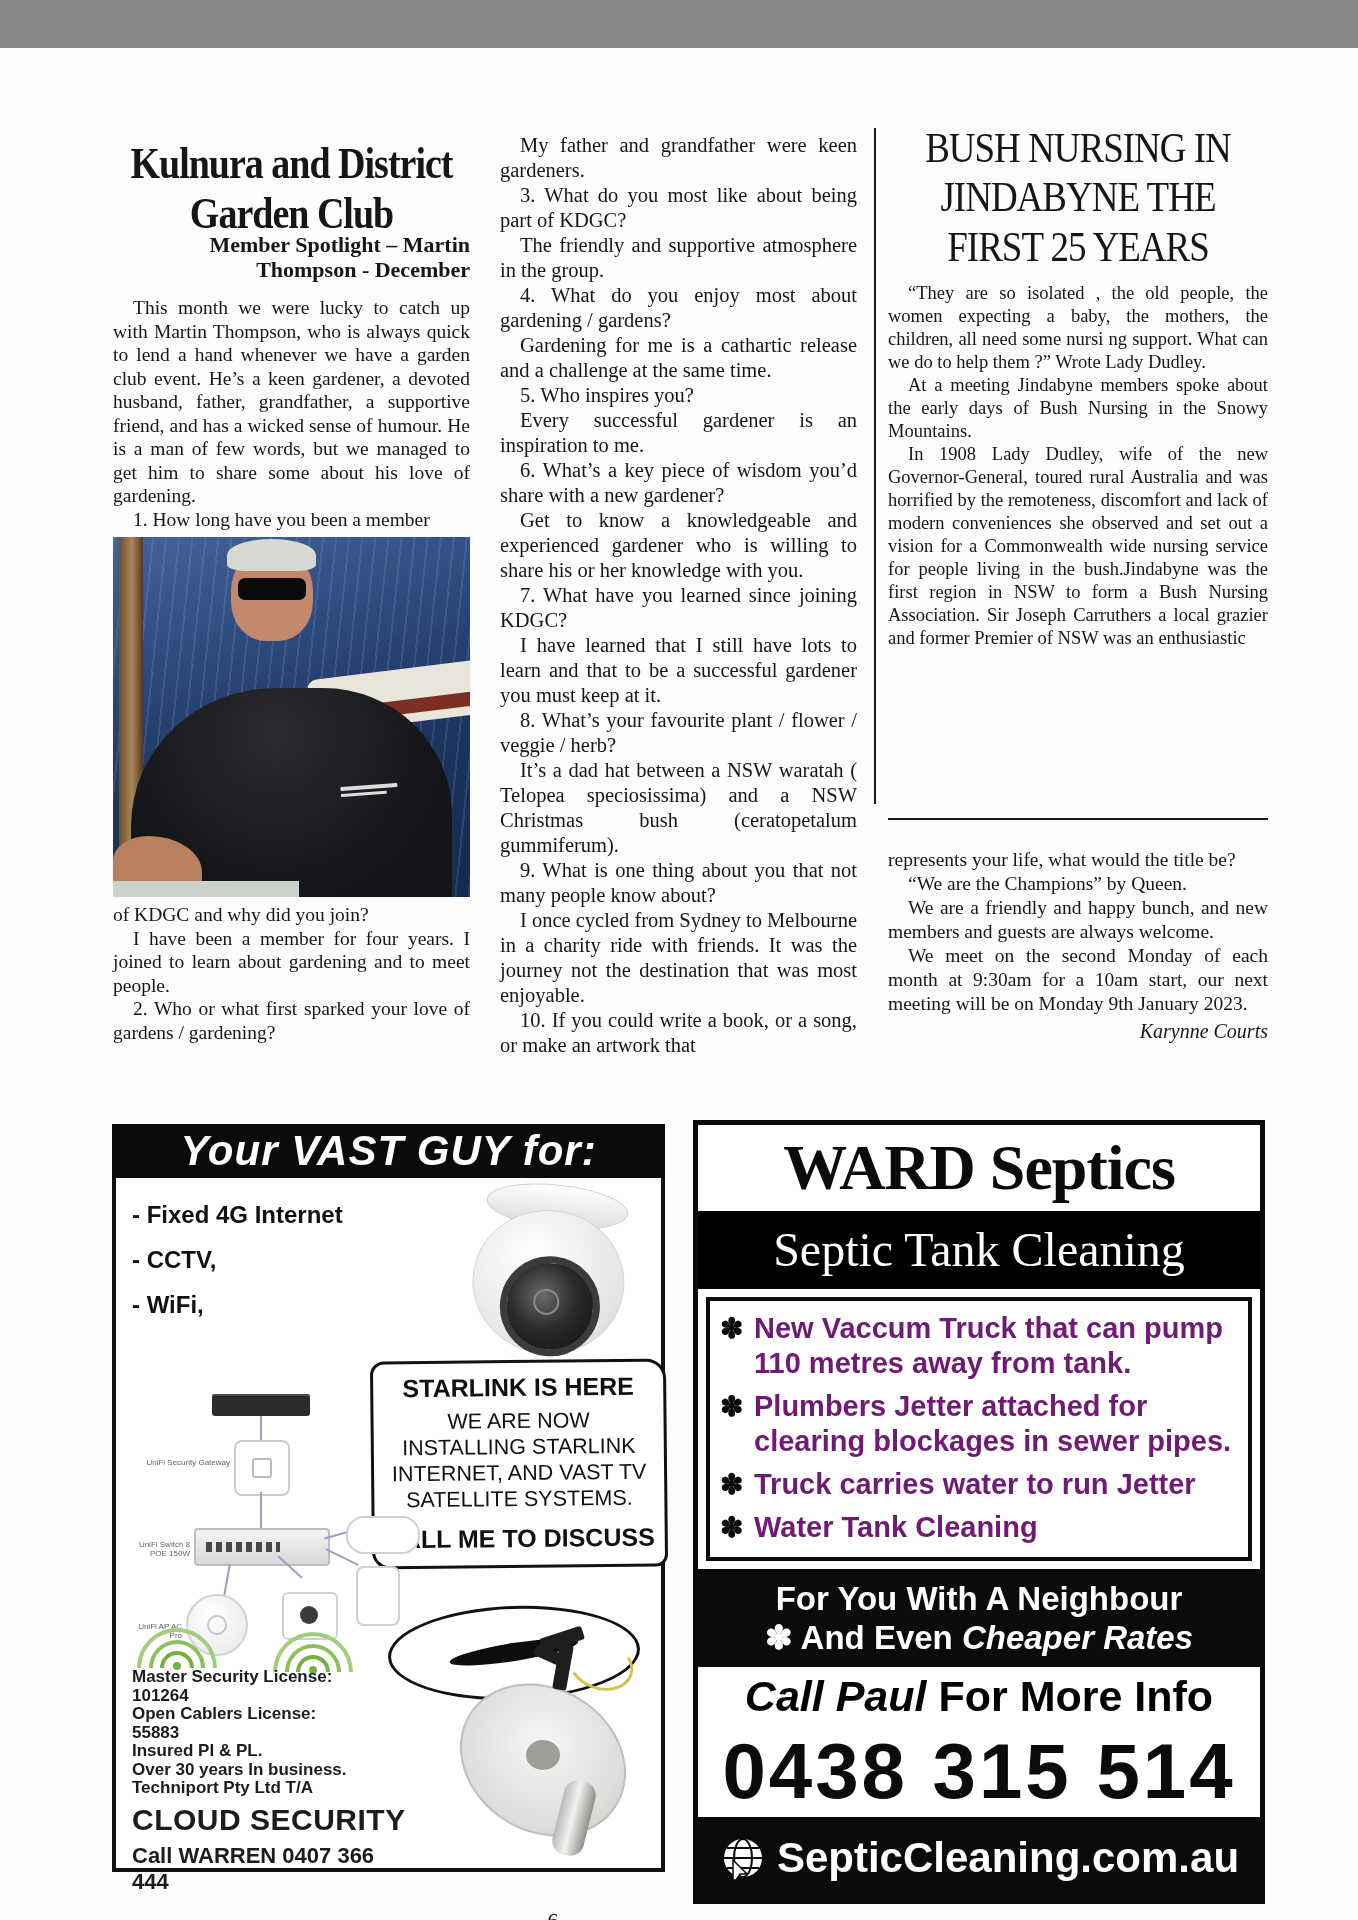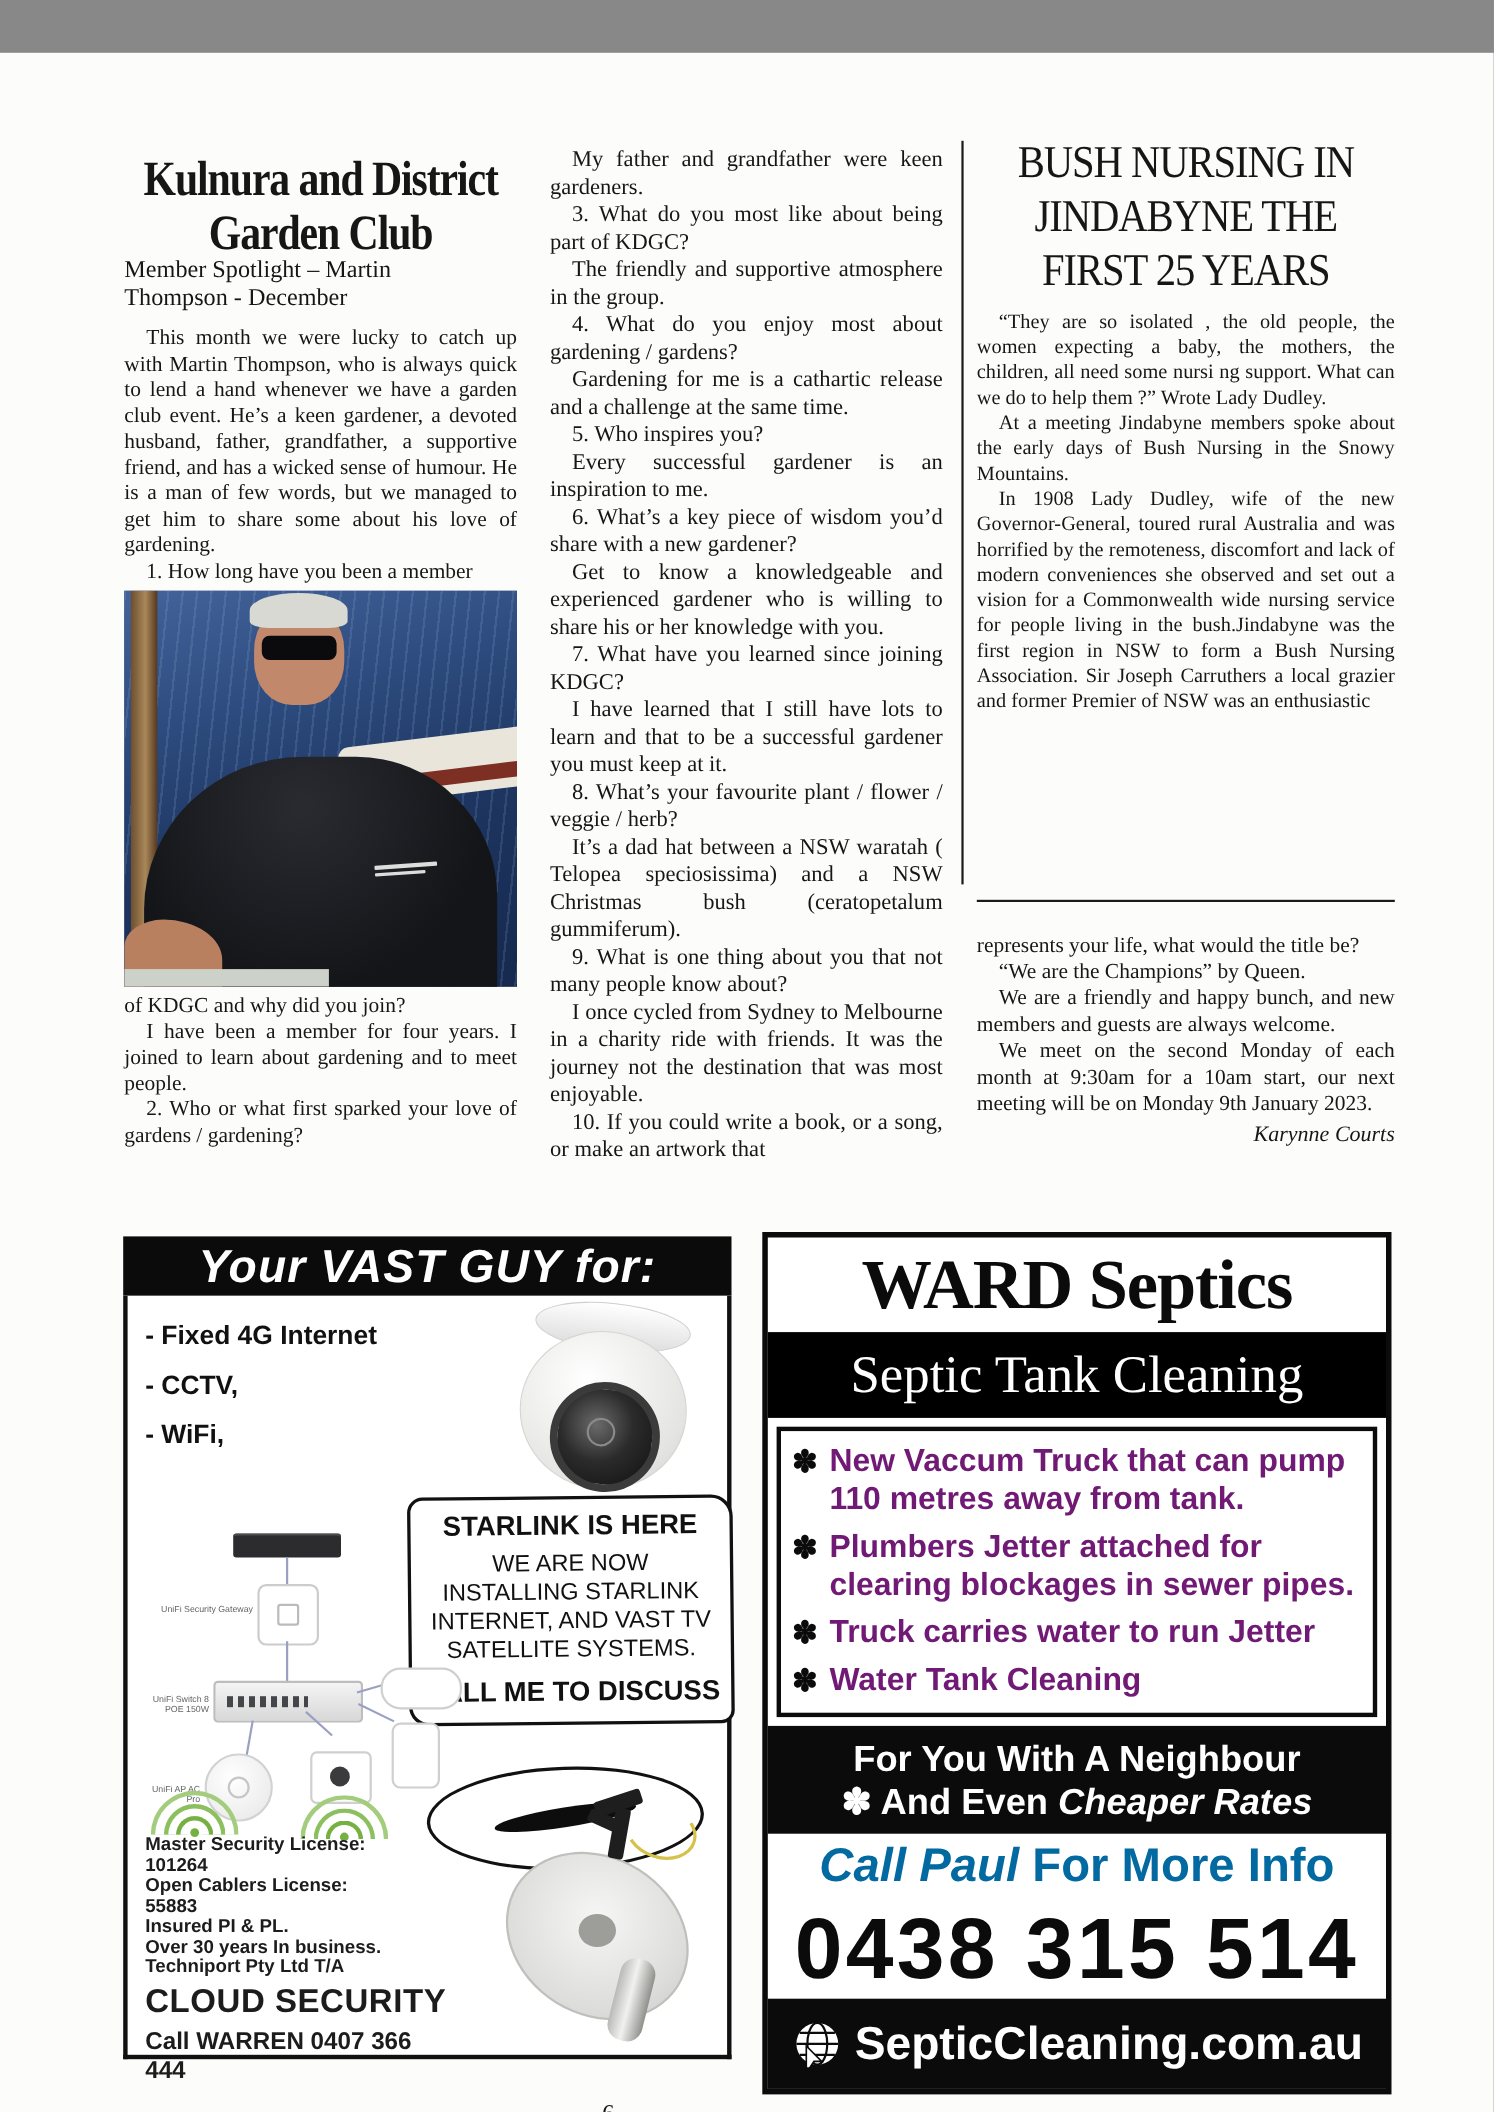--- a/index.html
+++ b/index.html
@@ -7,21 +7,21 @@
         font-family:"Liberation Serif",serif;color:#161616;margin-top:48px;}
   
   .col{position:absolute;}
   .col1{left:113px;top:80px;width:357px;}
   .col2{left:500px;top:85px;width:357px;}
   .col3{left:888px;top:76px;width:380px;}
   .colCont{left:888px;top:800px;width:380px;}
   .gc-title{margin:10px 0 10px 0;text-align:center;font-weight:bold;font-size:38px;
             line-height:42px;letter-spacing:-1px;transform:scaleY(1.18);transform-origin:top center;}
   .gc-title .line{display:block;}
-  .gc-sub{margin:0 0 14px 0;text-align:left;font-weight:normal;font-size:22px;line-height:25px;}
+  .gc-sub{margin:0 0 14px 0;text-align:right;font-weight:bold;font-size:22px;line-height:25px;}
   .gc-sub .line{display:block;}
   .body{margin:0;font-size:19.5px;line-height:23.5px;text-align:justify;}
   .body.ind{text-indent:20px;}
   .col2 .body{font-size:20.5px;line-height:25px;}
   .bn-title{margin:0 0 26px 0;text-align:center;font-weight:normal;font-size:37px;line-height:44px;
             letter-spacing:-1px;transform:scaleY(1.12);transform-origin:top center;}
   .bn-title .line{display:block;}
   .body3{margin:0;font-size:18.5px;line-height:23px;text-align:justify;}
   .body3.ind{text-indent:20px;}
   .bodyC{margin:0;font-size:19.5px;line-height:24px;text-align:justify;}
@@ -130,21 +130,21 @@
               text-align:center;color:#0b0b0b;letter-spacing:-1px;}
   .ward-band1{background:#000000;color:#fff;font-family:"Liberation Serif",serif;font-size:48px;
               line-height:78px;text-align:center;font-weight:normal;}
   .ward-bullets{margin:8px;border:4px solid #0b0b0b;padding:10px 10px;}
   .wb-item{display:flex;margin-bottom:8px;}
   .wb-item:last-child{margin-bottom:2px;}
   .wb-glyph{flex:none;width:34px;font-size:28px;line-height:35px;font-weight:bold;color:#0b0b0b;}
   .wb-text{flex:1;font-size:29px;line-height:35px;font-weight:bold;color:#701a75;}
   .ward-offer{background:#0b0b0b;color:#fff;text-align:center;padding:10px 0;}
   .ward-offer .l{font-size:33px;line-height:39px;font-weight:bold;}
-  .ward-call{font-size:43px;line-height:58px;text-align:center;color:#0369a1;font-weight:bold;}
+  .ward-call{font-size:43px;line-height:58px;text-align:center;color:#000000;font-weight:bold;}
   .ward-call i{font-style:italic;}
   .ward-phone{font-size:78px;line-height:92px;font-weight:bold;text-align:center;letter-spacing:3px;color:#0b0b0b;}
   .ward-site{background:#0b0b0b;color:#fff;height:82px;display:flex;align-items:center;justify-content:center;gap:10px;}
   .ward-site .txt{font-size:42px;font-weight:bold;}
   
   .pageno{position:absolute;left:538px;top:1860px;width:30px;text-align:center;font-size:22px;}
   .scan-strip{position:absolute;left:0;right:0;bottom:0;height:13px;background:linear-gradient(#e3e4e6,#c9cbcf);}
 </style>
 </head>
 <body>

